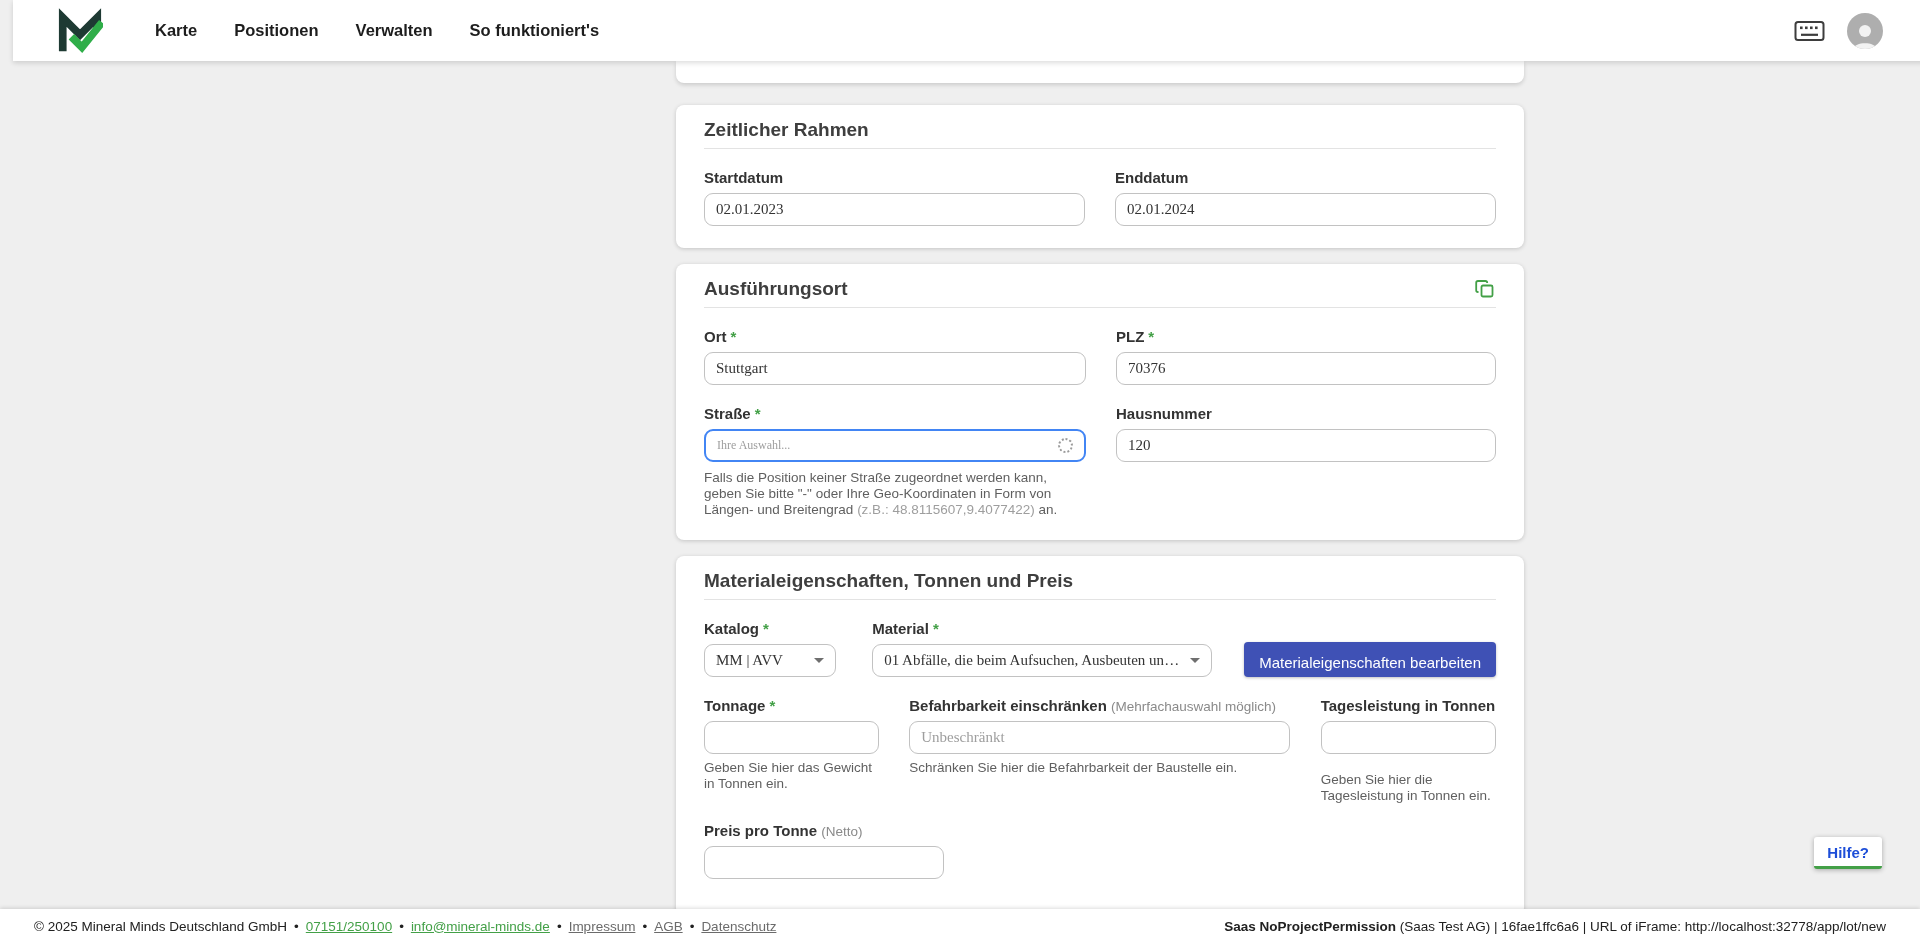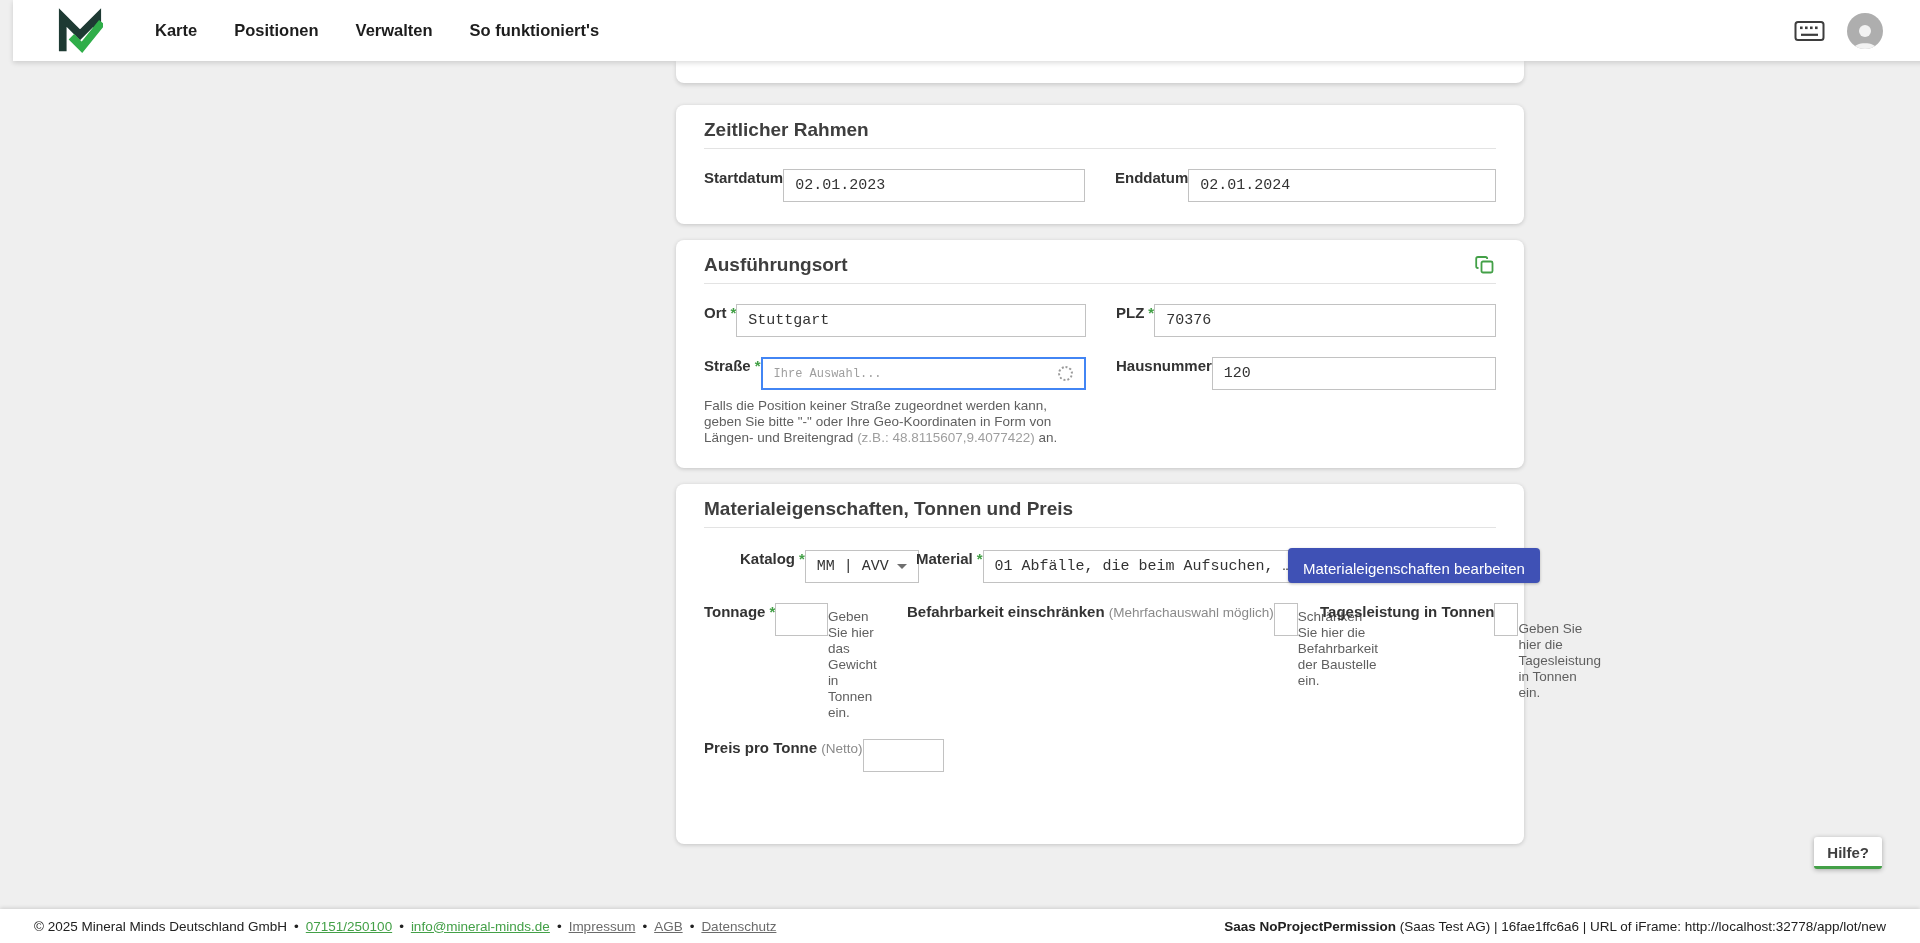--- a/index.html
+++ b/index.html
@@ -42,30 +42,30 @@
     height:22px; padding:0; margin-bottom:22px;
     border-radius:0 0 8px 8px;
     box-shadow:0 2px 4px rgba(0,0,0,.15);
   }
   .card-title-row { display:flex; align-items:center; justify-content:space-between; }
   .card-title { font-size:19px; line-height:22px; color:#3e3e3e; }
   .divider { border-bottom:1px solid #e3e3e3; margin-top:7px; }
 
   
   .grid2 { display:grid; grid-template-columns:1fr 1fr; column-gap:30px; }
-  .field { display:flex; flex-direction:row; }
+  .field { display:flex; flex-direction:column; }
   .mt20 { margin-top:20px; }
   .label { font-size:15px; font-weight:700; color:#333; margin-bottom:7px; white-space:nowrap; }
   .req { color:#43a047; margin-left:4px; }
   .label-suffix { color:#8a8a8a; font-weight:400; font-size:13.5px; }
 
   input.text-input, .input-wrap {
-    height:33px; border:1px solid #c2c2c2; border-radius:0;
+    height:33px; border:1px solid #c2c2c2; border-radius:9px;
     background:#fff; font-size:15px; color:#333;
-    padding:0 11px; width:100%; font-family:Liberation Mono, monospace; outline:none;
+    padding:0 11px; width:100%; font-family:Liberation Serif, serif; outline:none;
   }
   input::placeholder { color:#9e9e9e; }
   .input-wrap { display:flex; align-items:center; gap:8px; }
   .input-wrap input {
     border:none; height:100%; flex:1; min-width:0; padding:0;
     font-size:12px; font-family:inherit; outline:none; background:transparent; color:#333;
   }
   .input-wrap.focused { border:2px solid #4285f4; }
   .spinner {
     width:15px; height:15px; flex:none; border-radius:50%;
@@ -102,21 +102,21 @@
     white-space:nowrap;
   }
 
   .row-end { display:flex; align-items:flex-end; margin-top:20px; }
   .row-start { display:flex; align-items:flex-start; margin-top:20px; }
 
   
   .help-btn {
     position:fixed; right:38px; bottom:74px; z-index:40;
     background:#fff; border:none; border-bottom:3px solid #43a047; border-radius:3px;
-    padding:7px 13px 5px; font-size:15px; font-weight:700; color:#404040;
+    padding:7px 13px 5px; font-size:15px; font-weight:700; color:#1d4ed8;
     font-family:inherit; box-shadow:0 1px 5px rgba(0,0,0,.3); cursor:pointer;
   }
 
   
   .footer {
     position:fixed; bottom:0; left:0; width:100%; height:34px; z-index:50;
     background:#fff; box-shadow:0 -1px 4px rgba(0,0,0,.14);
     display:flex; align-items:center; justify-content:space-between;
     padding:0 34px; font-size:13.5px; color:#212121;
   }
@@ -222,21 +222,21 @@
     </div>
   </section>
 
   <section class="card" style="min-height:360px;">
     <div class="card-title-row">
       <h2 class="card-title">Materialeigenschaften, Tonnen und Preis</h2>
     </div>
     <div class="divider"></div>
 
     <div class="row-end">
-      <div class="field" style="width:140px;margin-left:36px;">
+      <div class="field" style="width:140px;">
         <div class="label"><span>Katalog</span><span class="req">*</span></div>
         <div class="input-wrap select">
           <span class="val">MM | AVV</span>
           <span class="caret"></span>
         </div>
       </div>
       <div class="field" style="width:340px; margin-left:36px;">
         <div class="label"><span>Material</span><span class="req">*</span></div>
         <div class="input-wrap select">
           <span class="val">01 Abfälle, die beim Aufsuchen, Ausbeuten und...</span>

